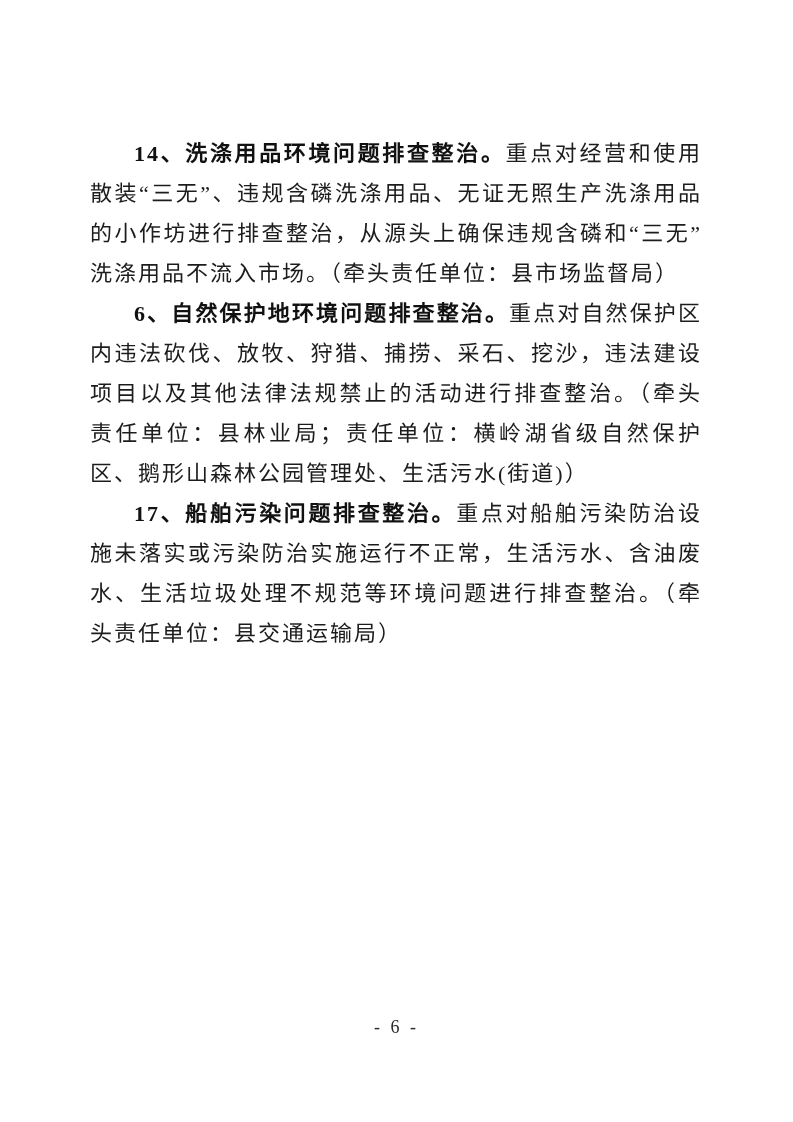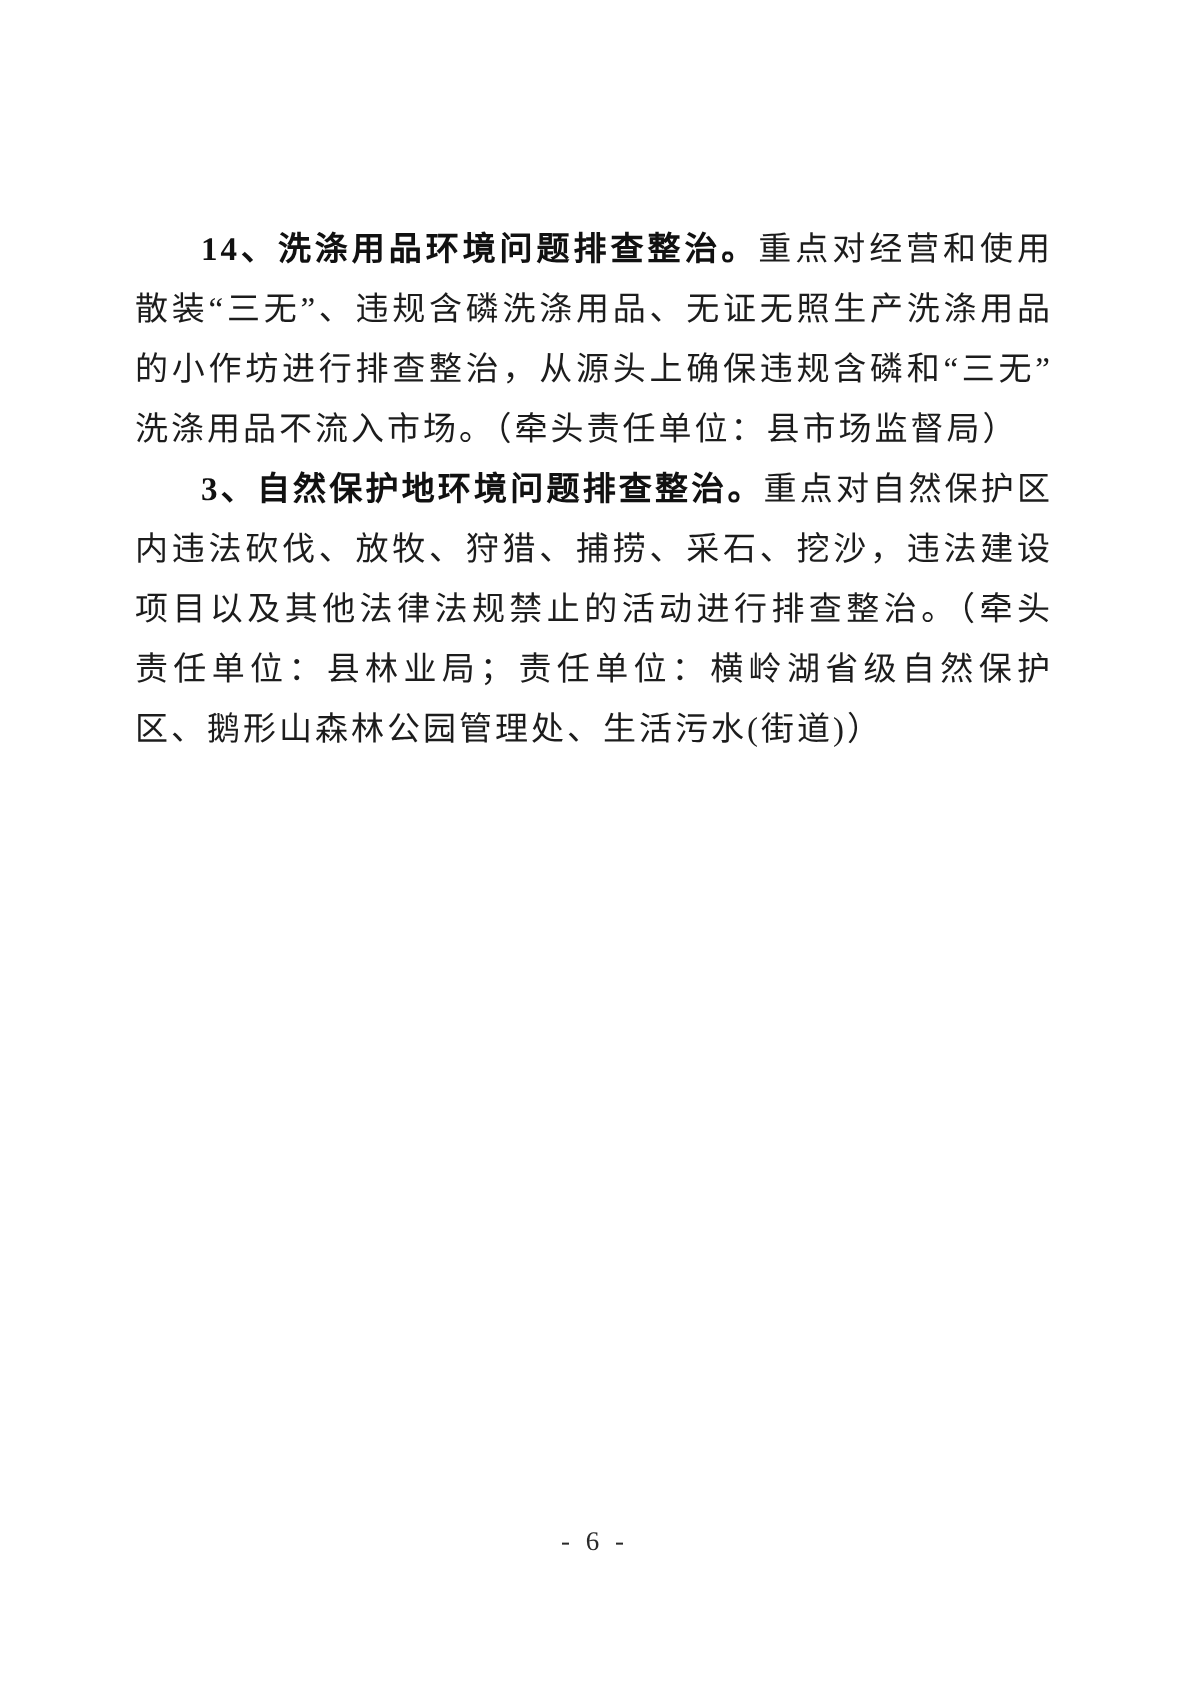--- a/index.html
+++ b/index.html
@@ -16,21 +16,21 @@
     color: #1c1c1c;
   }
   .page {
     position: absolute;
     inset: 0;
     background: #ffffff;
   }
   .doc {
     position: absolute;
     left: 90px;
-    top: 146px;
+    top: 134px;
     width: 612px;
   }
   .para {
     margin: 0;
     font-size: 22px;
     line-height: 40px;
     letter-spacing: 2px;
     text-align: justify;
     text-justify: inter-ideograph;
     text-indent: 2em;
@@ -57,23 +57,24 @@
 </style>
 </head>
 <body>
 
 <div class="page">
 
   <main class="doc">
 
     <p class="para"><b class="lead">14、洗涤用品环境问题排查整治。</b><span class="body-text">重点对经营和使用散装“三无”、违规含磷洗涤用品、无证无照生产洗涤用品的小作坊进行排查整治，从源头上确保违规含磷和“三无”洗涤用品不流入市场。（牵头责任单位：县市场监督局）</span></p>
 
-    <p class="para"><b class="lead">3、自然保护地环境问题排查整治。</b><span class="body-text">重点对自然保护区内违法砍伐、放牧、狩猎、捕捞、采石、挖沙，违法建设项目以及其他法律法规禁止的活动进行排查整治。（牵头责任单位：县林业局；责任单位：横岭湖省级自然保护区、鹅形山森林公园管理处、生活污水(街道)）</span></p>
+    <p class="para"><b class="lead">6、自然保护地环境问题排查整治。</b><span class="body-text">重点对自然保护区内违法砍伐、放牧、狩猎、捕捞、采石、挖沙，违法建设项目以及其他法律法规禁止的活动进行排查整治。（牵头责任单位：县林业局；责任单位：横岭湖省级自然保护区、鹅形山森林公园管理处、生活污水(街道)）</span></p>
 
 
+    <p class="para"><b class="lead">17、船舶污染问题排查整治。</b><span class="body-text">重点对船舶污染防治设施未落实或污染防治实施运行不正常，生活污水、含油废水、生活垃圾处理不规范等环境问题进行排查整治。（牵头责任单位：县交通运输局）</span></p>
 
 
   </main>
 
   <footer class="footer">
     <span>- 6 -</span>
   </footer>
 
 </div>
 

